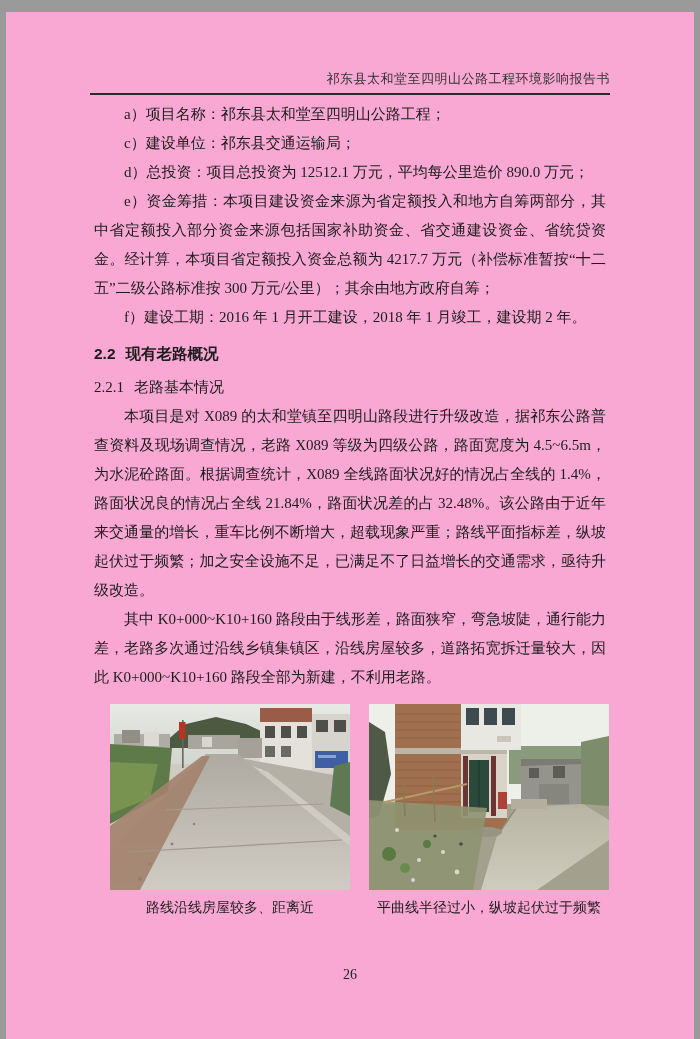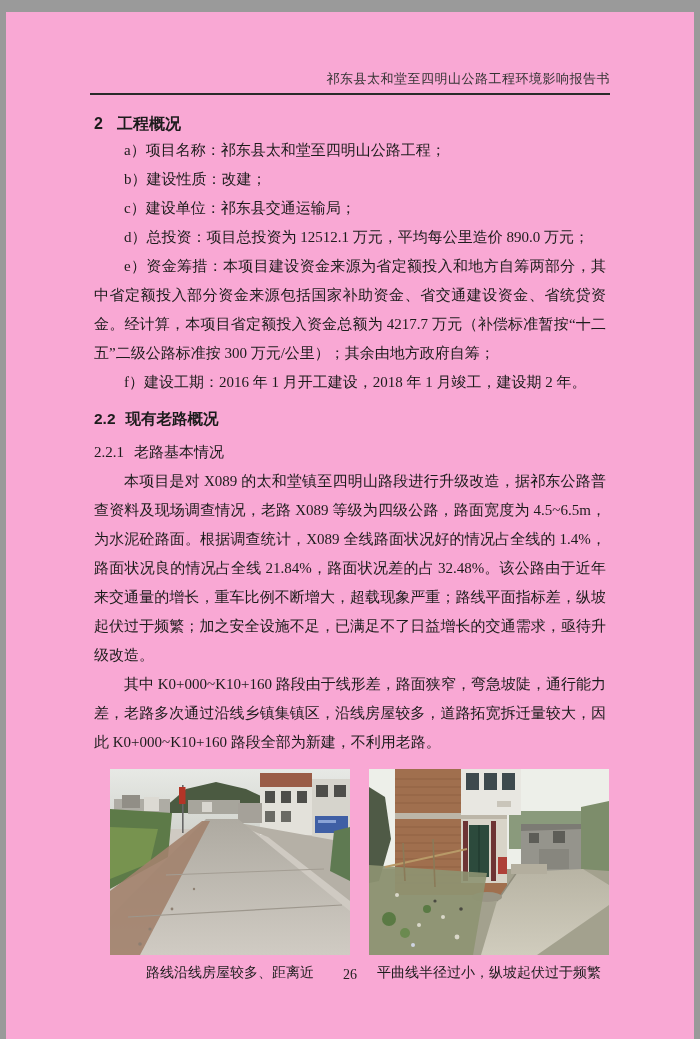--- a/index.html
+++ b/index.html
@@ -84,27 +84,23 @@
 <body>
 
 <div class="page">
 
   <div class="doc-header">
     <span>祁东县太和堂至四明山公路工程环境影响报告书</span>
   </div>
 
   <div class="content">
 
-    <div class="h-l1">
-      <span class="h-num">2</span><span>工程概况</span>
-    </div>
 
 
     <p class="body">a）项目名称：祁东县太和堂至四明山公路工程；</p>
-    <p class="body">b）建设性质：改建；</p>
     <p class="body">c）建设单位：祁东县交通运输局；</p>
     <p class="body">d）总投资：项目总投资为 12512.1 万元，平均每公里造价 890.0 万元；</p>
     <p class="body">e）资金筹措：本项目建设资金来源为省定额投入和地方自筹两部分，其中省定额投入部分资金来源包括国家补助资金、省交通建设资金、省统贷资金。经计算，本项目省定额投入资金总额为 4217.7 万元（补偿标准暂按“十二五”二级公路标准按 300 万元/公里）；其余由地方政府自筹；</p>
     <p class="body">f）建设工期：2016 年 1 月开工建设，2018 年 1 月竣工，建设期 2 年。</p>
 
     <div class="h-l2">
       <span class="h-num">2.2</span><span>现有老路概况</span>
     </div>
 
     <div class="h-l3">

